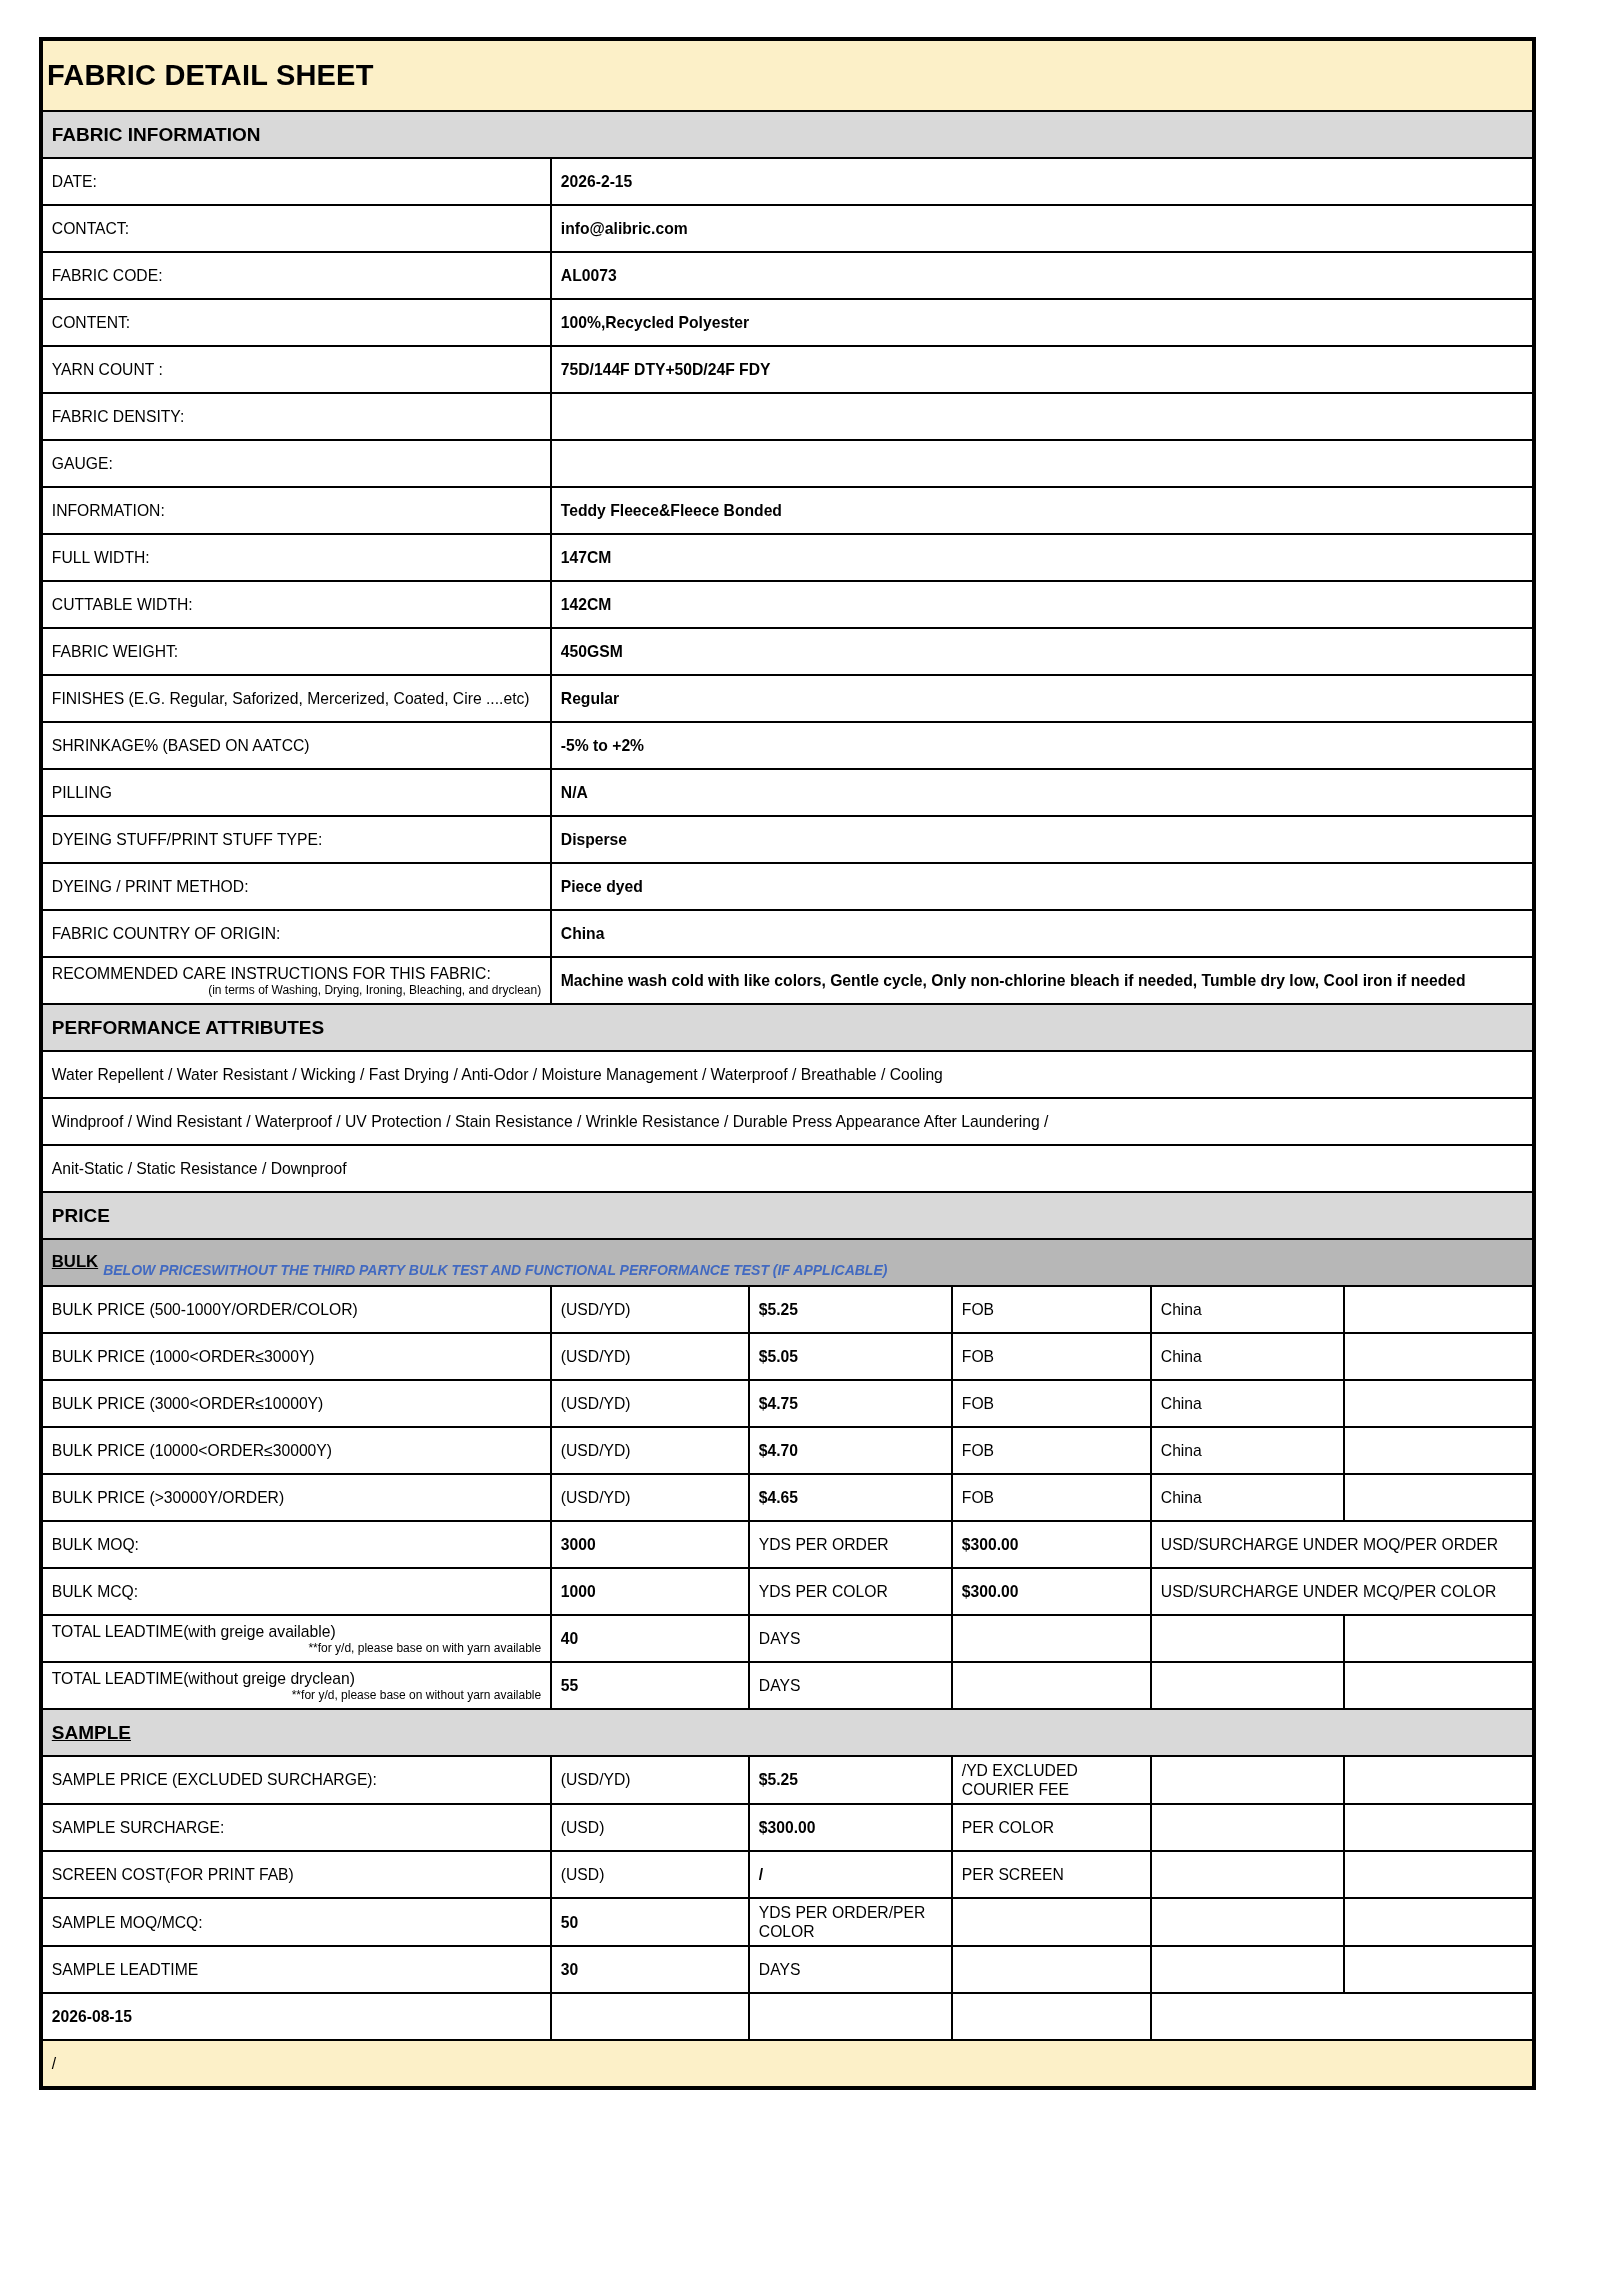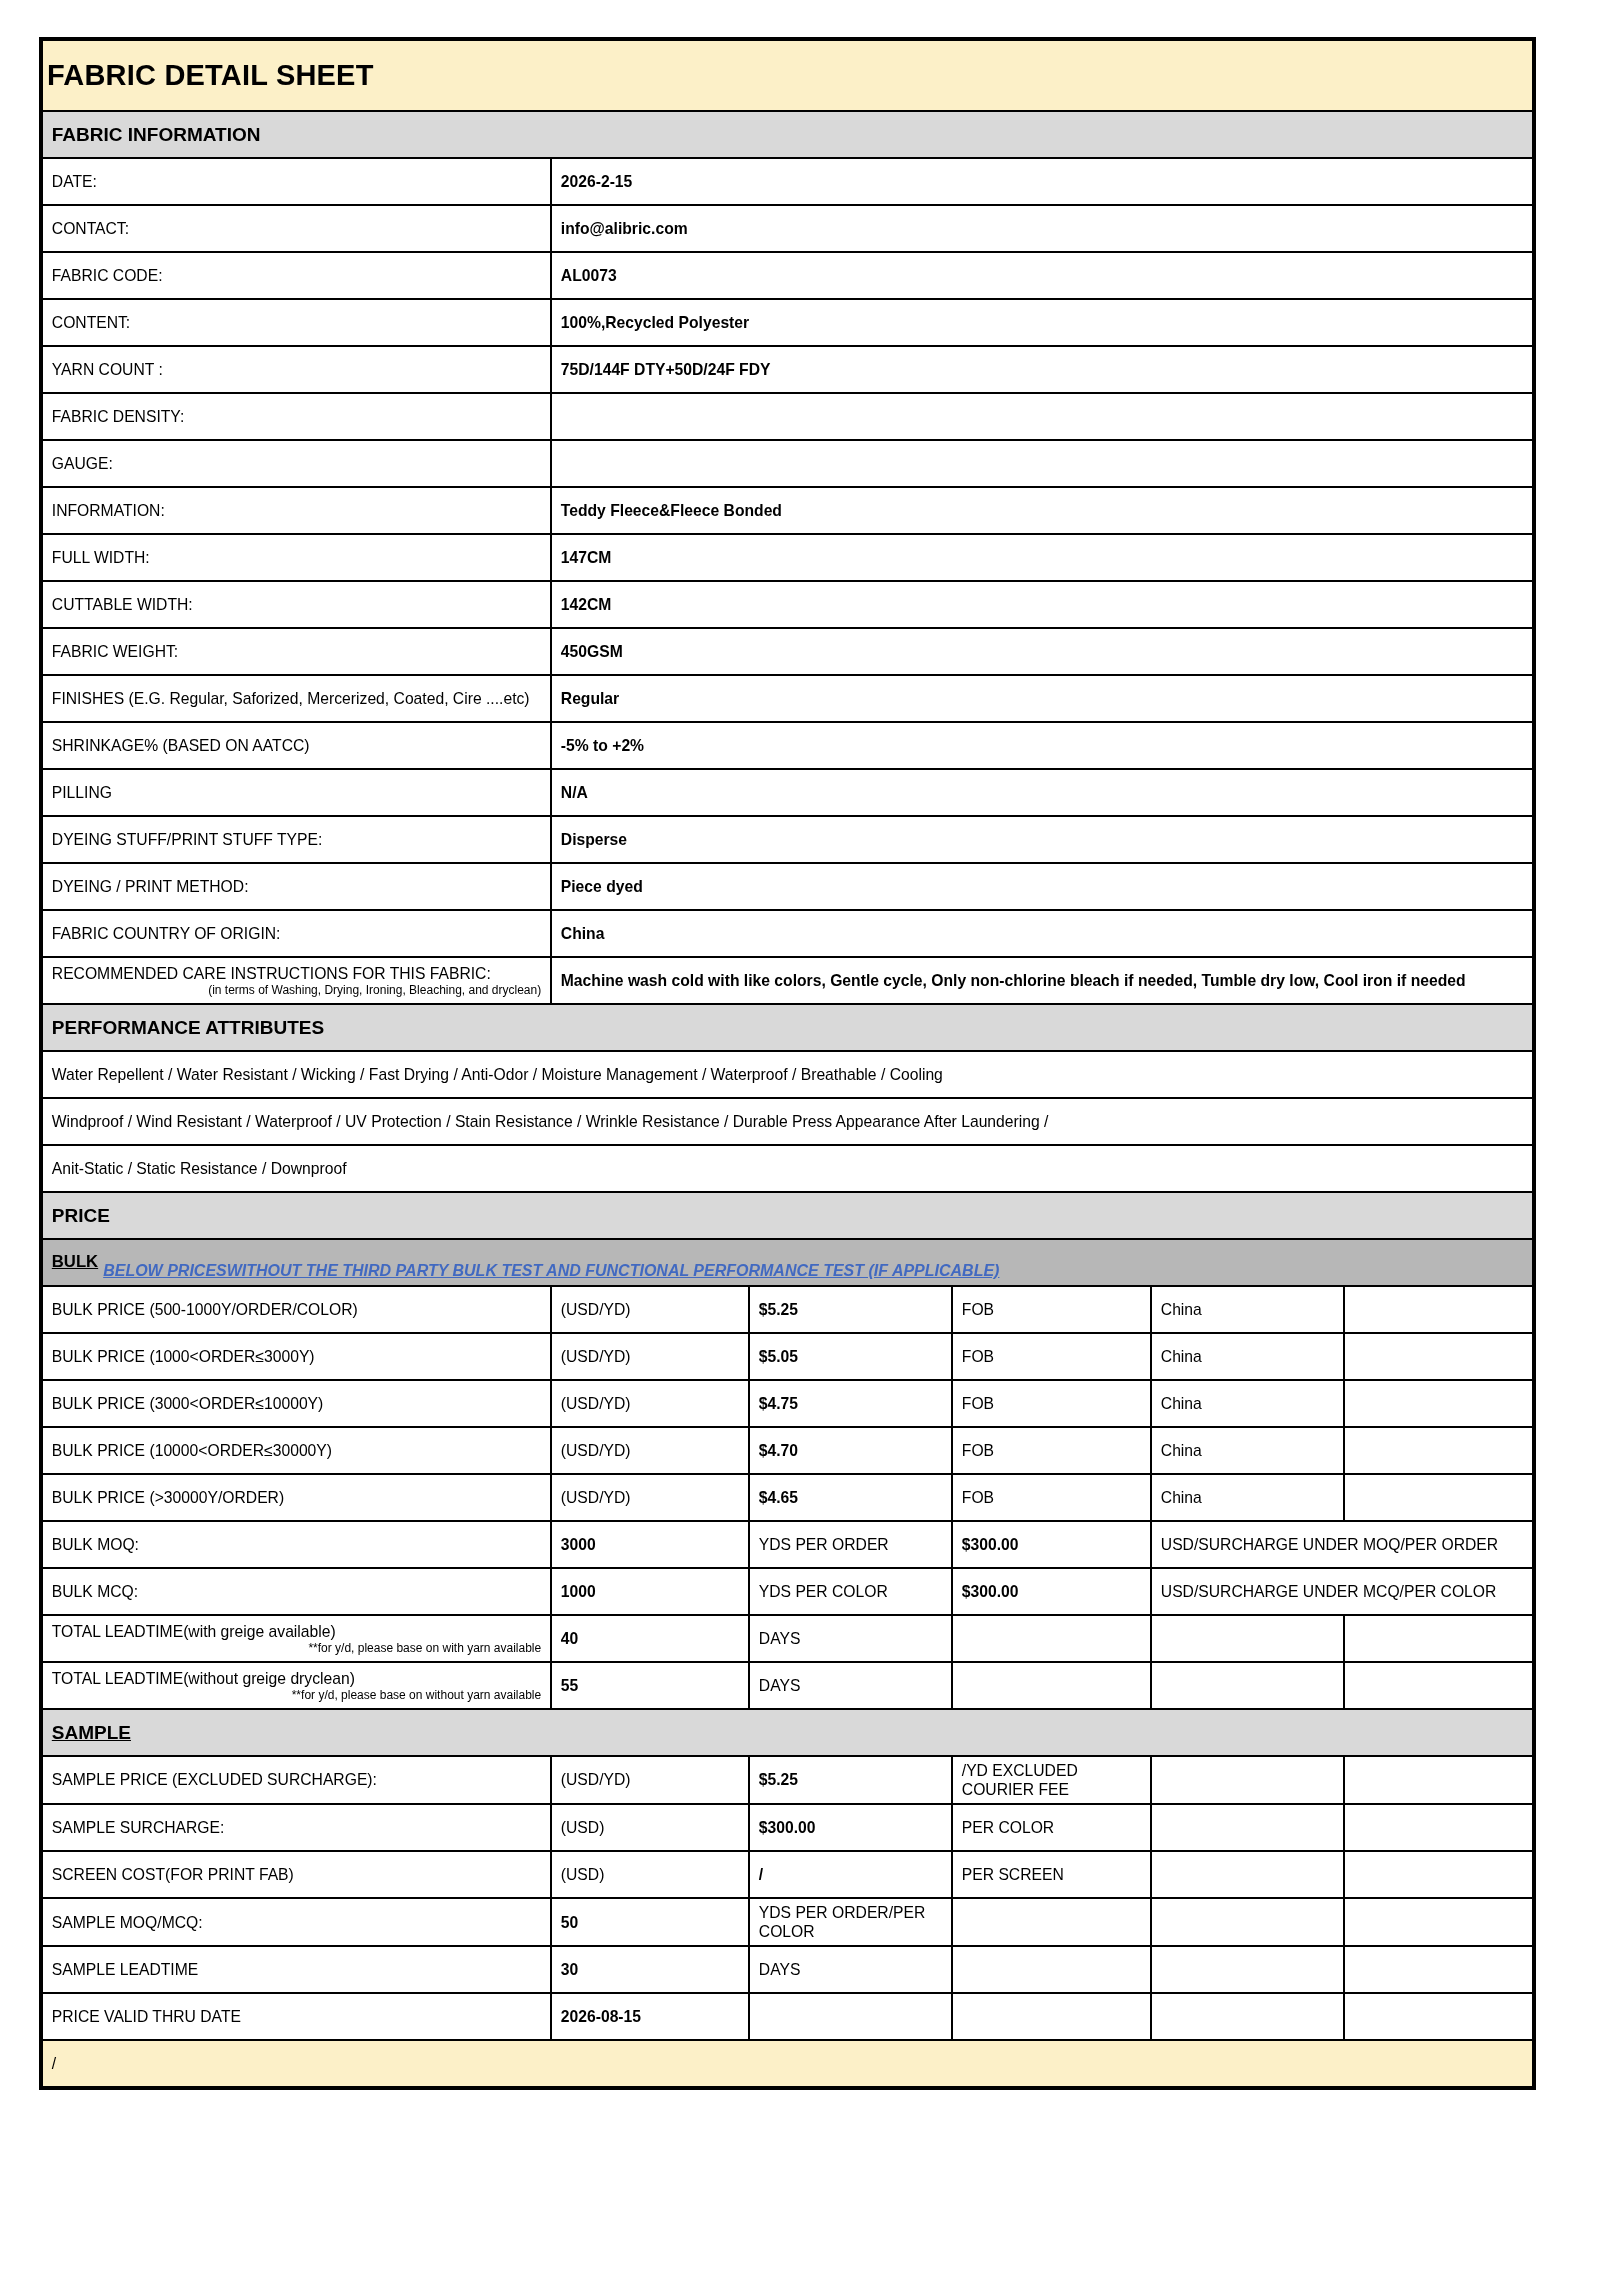--- a/index.html
+++ b/index.html
@@ -28,21 +28,21 @@
   .b { font-weight:700; }
   .sub { font-size:12px;text-align:right; }
   .titlerow { min-height:71px; background:var(--title-bg,#FCF0C8); }
   .titlecell { font-size:29px; font-weight:700; padding-left:4px; letter-spacing:0.2px; }
   .headrow { background:var(--header-bg,#D9D9D9); }
   .headrow .cell { font-weight:700; font-size:19px; }
   .ul { text-decoration:underline; }
   .bulkrow { background:var(--bulk-bg,#B7B7B7); }
   .notecell { flex-direction:row; align-items:center; justify-content:flex-start; gap:5px; flex-wrap:nowrap; white-space:nowrap; }
   .bulk-label { font-weight:700; font-size:16.7px; text-decoration:underline; color:#000; }
-  .bulk-note  { font-weight:700; font-style:italic; font-size:16px; text-decoration:underline; color:var(--note-blue,#4169C1);margin-top:17px; }
+  .bulk-note  { font-weight:700; font-style:italic; font-size:14px; color:var(--note-blue,#4169C1);margin-top:17px; }
   .footrow { min-height:45px; background:var(--title-bg,#FCF0C8); }
 </style>
 </head>
 <body>
 
 <div class="sheet">
 
   <div class="row full titlerow">
     <div class="cell titlecell">FABRIC DETAIL SHEET</div>
   </div>
@@ -268,21 +268,20 @@
   <div class="row c6">
     <div class="cell">SAMPLE LEADTIME</div>
     <div class="cell b">30</div>
     <div class="cell">DAYS</div>
     <div class="cell"></div>
     <div class="cell"></div>
     <div class="cell"></div>
   </div>
 
   <div class="row c6">
-    <div class="cell">PRICE VALID THRU DATE</div>
     <div class="cell b">2026-08-15</div>
     <div class="cell"></div>
     <div class="cell"></div>
     <div class="cell"></div>
     <div class="cell"></div>
   </div>
 
   <div class="row full footrow">
     <div class="cell">/</div>
   </div>

